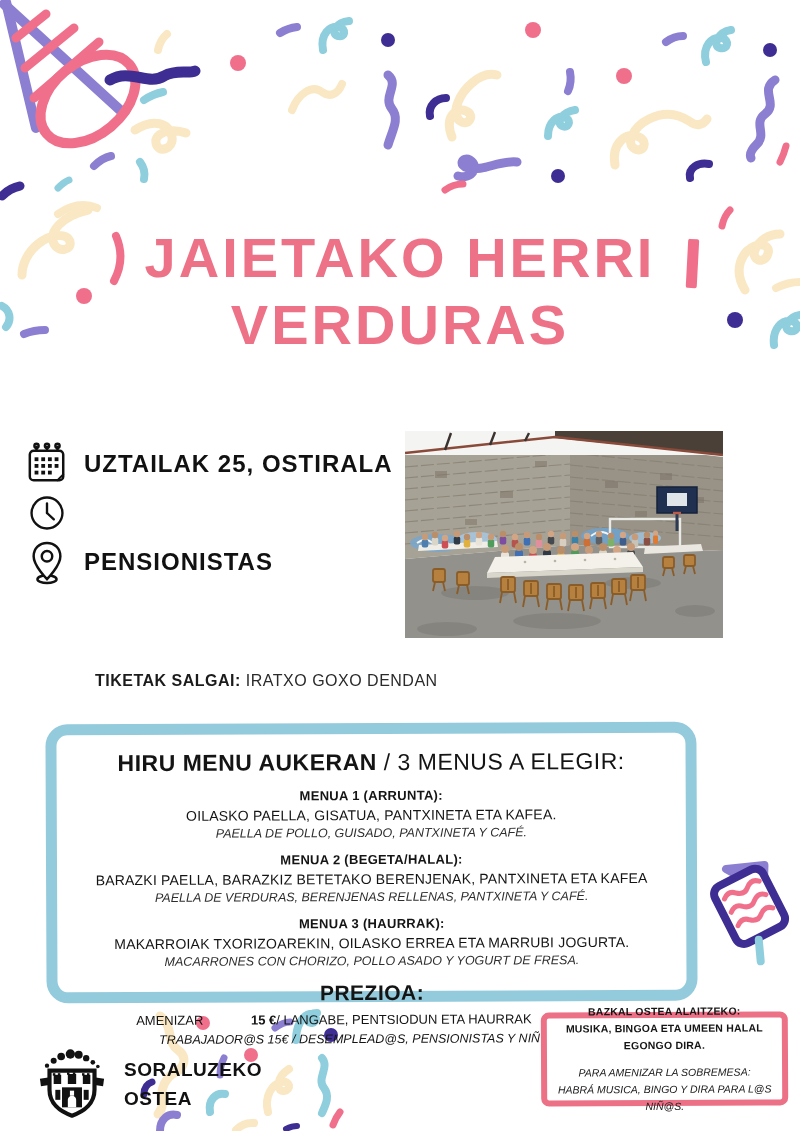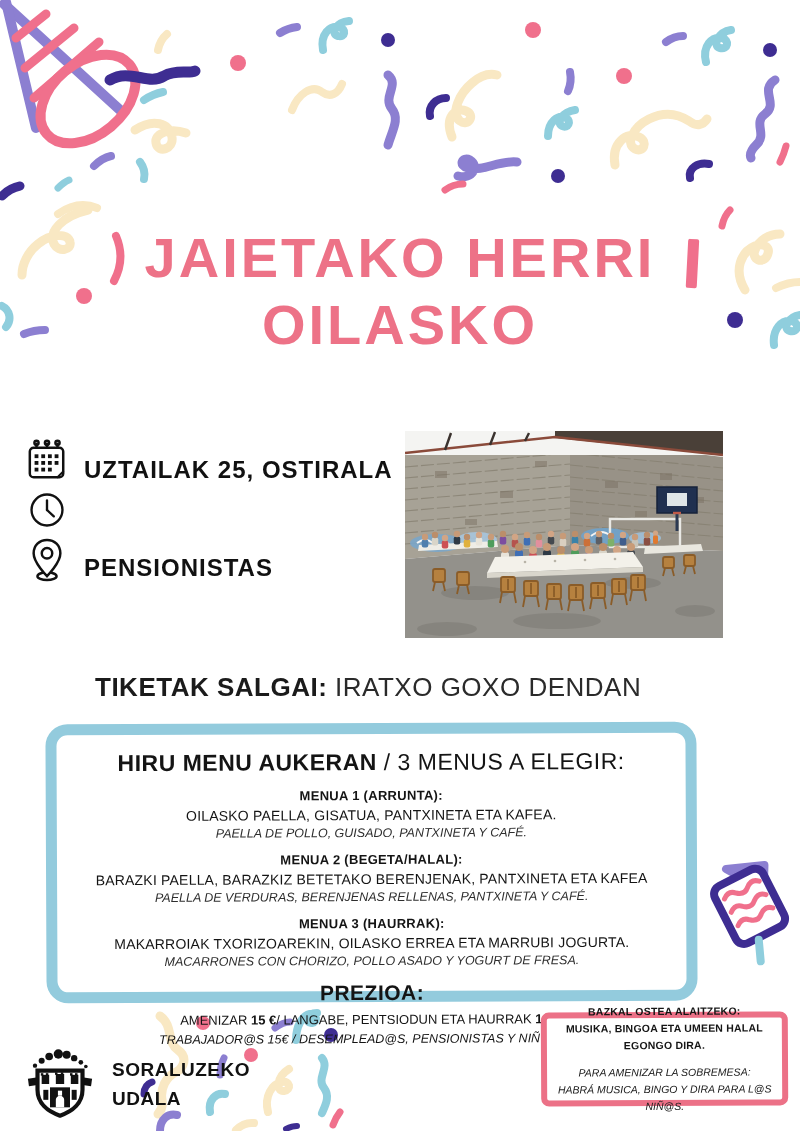--- a/index.html
+++ b/index.html
@@ -4,44 +4,44 @@
 <style>
   html,body{margin:0;padding:0;}
   body{width:800px;height:1131px;position:relative;background:#ffffff;overflow:hidden;
        font-family:"Liberation Sans", sans-serif;color:#161616;}
   .layer{position:absolute;left:0;top:0;pointer-events:none;}
   
   .title{position:absolute;top:224px;left:0;width:800px;text-align:center;
          color:#ED7287;font-weight:bold;font-size:56px;line-height:1.2;letter-spacing:3px;}
   
   .details{position:absolute;left:26px;top:444px;display:flex;flex-direction:column;gap:9px;}
-  .detail-row{display:flex;align-items:flex-end;gap:16px;height:40px;}
+  .detail-row{display:flex;align-items:center;gap:16px;height:40px;}
   .detail-icon{width:42px;height:46px;flex:none;display:flex;align-items:center;justify-content:center;}
   .detail-text{font-size:24px;font-weight:bold;color:#111;letter-spacing:1px;white-space:nowrap;}
   
   .photo{position:absolute;left:405px;top:431px;width:318px;height:207px;overflow:hidden;}
   
-  .tickets{position:absolute;left:95px;top:672px;font-size:26px;color:#2a2a2a;letter-spacing:.5px;white-space:nowrap;}
+  .tickets{position:absolute;left:95px;top:672px;font-size:16px;color:#2a2a2a;letter-spacing:.5px;white-space:nowrap;}
   .tickets .b{font-weight:bold;color:#1b1b1b;}
   
   .menu-box{position:absolute;left:46px;top:723px;width:651px;height:279px;box-sizing:border-box;
             border:11px solid #93CBDD;border-radius:22px;transform:rotate(-0.25deg);background:#fff;}
   .menu-content{text-align:center;padding-top:15px;color:#141414;}
   .menu-heading{font-size:23px;letter-spacing:.5px;}
   .menu-heading .eu{font-weight:bold;}
   .menu-item{margin-top:12px;}
   .menu-name{font-size:13px;font-weight:bold;letter-spacing:.3px;}
   .menu-eu{font-size:14px;margin-top:4px;letter-spacing:.2px;}
   .menu-es{font-size:12.5px;font-style:italic;margin-top:3px;color:#2e2e2e;}
   .prices-heading{font-size:21px;font-weight:bold;margin-top:13px;letter-spacing:.5px;}
   .price-eu{font-size:13px;margin-top:7px;}
-  .price-eu .b{font-weight:bold;}
+  .price-eu .b{font-weight:bold;margin-left:44px;}
   .price-es{font-size:12.5px;font-style:italic;margin-top:5px;}
   
-  .org{position:absolute;left:20px;top:1042px;display:flex;align-items:center;gap:12px;}
+  .org{position:absolute;left:32px;top:1042px;display:flex;align-items:center;gap:12px;}
   .org-logo{width:80px;height:84px;}
   .org-name{font-size:19px;font-weight:bold;letter-spacing:.5px;line-height:1.55;color:#111;}
   .music-box{position:absolute;left:541px;top:1012px;width:247px;height:94px;box-sizing:border-box;
              border:6px solid #EC7187;border-radius:8px;transform:rotate(-0.3deg);
              display:flex;flex-direction:column;justify-content:center;text-align:center;
              padding:4px 10px;background:#fff;}
   .music-eu{font-size:10.5px;font-weight:bold;line-height:1.65;color:#151515;letter-spacing:.2px;}
   .music-es{font-size:10.5px;font-style:italic;line-height:1.65;color:#202020;margin-top:9px;}
 </style>
 </head>
@@ -126,21 +126,21 @@
     <path d="M268,1112 c-4,-16 4,-28 14,-30 c8,-2 10,8 2,9 c-8,1 -8,-14 5,-22" stroke="#F9E8C3" stroke-width="8"></path>
     <path d="M322,1058 c8,10 -6,20 2,30 c6,8 2,16 -2,25" stroke="#8FCEDD" stroke-width="8"></path>
     <path d="M333,1125 q3,-8 7,-13" stroke="#F0708C" stroke-width="7"></path>
     <path d="M286,1129 q6,-3 11,-3" stroke="#3E2D92" stroke-width="6"></path>
     <path d="M236,1130 q8,-8 18,-7" stroke="#F9E8C3" stroke-width="8"></path>
   </g>
 </svg>
 
 <div class="title">
   <div>JAIETAKO HERRI</div>
-  <div>OILASKO</div>
+  <div>VERDURAS</div>
 </div>
 
 <div class="details">
   <div class="detail-row">
     <span class="detail-icon">
       <svg width="42" height="44" viewBox="0 0 44 46" fill="none" stroke="#111" stroke-width="2.6" stroke-linecap="round">
         <rect x="4" y="9" width="35" height="31" rx="4"></rect>
         <path d="M11,9 v-4 m11,4 v-4 m11,4 v-4"></path>
         <circle cx="11" cy="4" r="2.2"></circle>
           <circle cx="22" cy="4" r="2.2"></circle>
@@ -497,21 +497,21 @@
         <rect x="66" y="32" width="3" height="3"></rect>
       <rect x="36" y="49" width="24" height="24"></rect>
       <rect x="28" y="52" width="6" height="12"></rect>
         <rect x="62" y="52" width="6" height="12"></rect>
     </g>
     <path d="M43,73 v-9 a5,5 0 0 1 10,0 v9 Z" fill="#fff"></path>
     <rect x="45.5" y="53" width="5" height="6" fill="#fff"></rect>
   </svg>
   <div class="org-name">
     <div>SORALUZEKO</div>
-    <div>UDALA</div>
+    <div>OSTEA</div>
   </div>
 </div>
 
 <div class="music-box">
   <div class="music-eu">
     <div>BAZKAL OSTEA ALAITZEKO:</div>
     <div>MUSIKA, BINGOA ETA UMEEN HALAL EGONGO DIRA.</div>
   </div>
   <div class="music-es">
     <div>PARA AMENIZAR LA SOBREMESA:</div>

